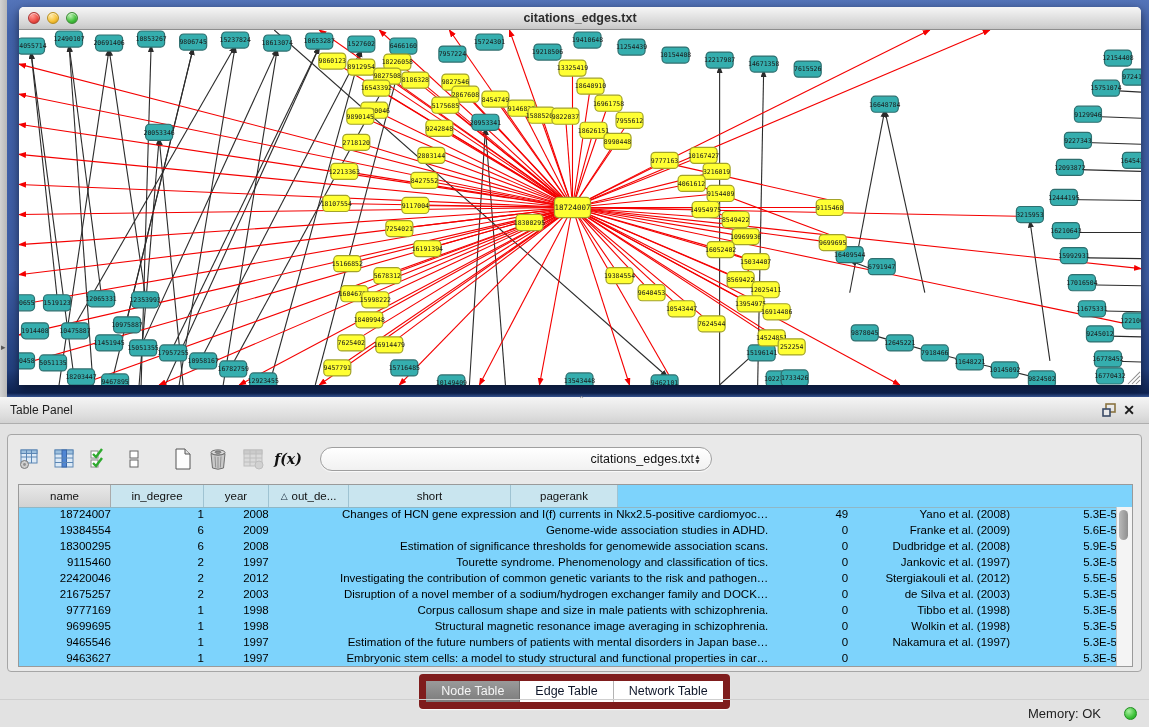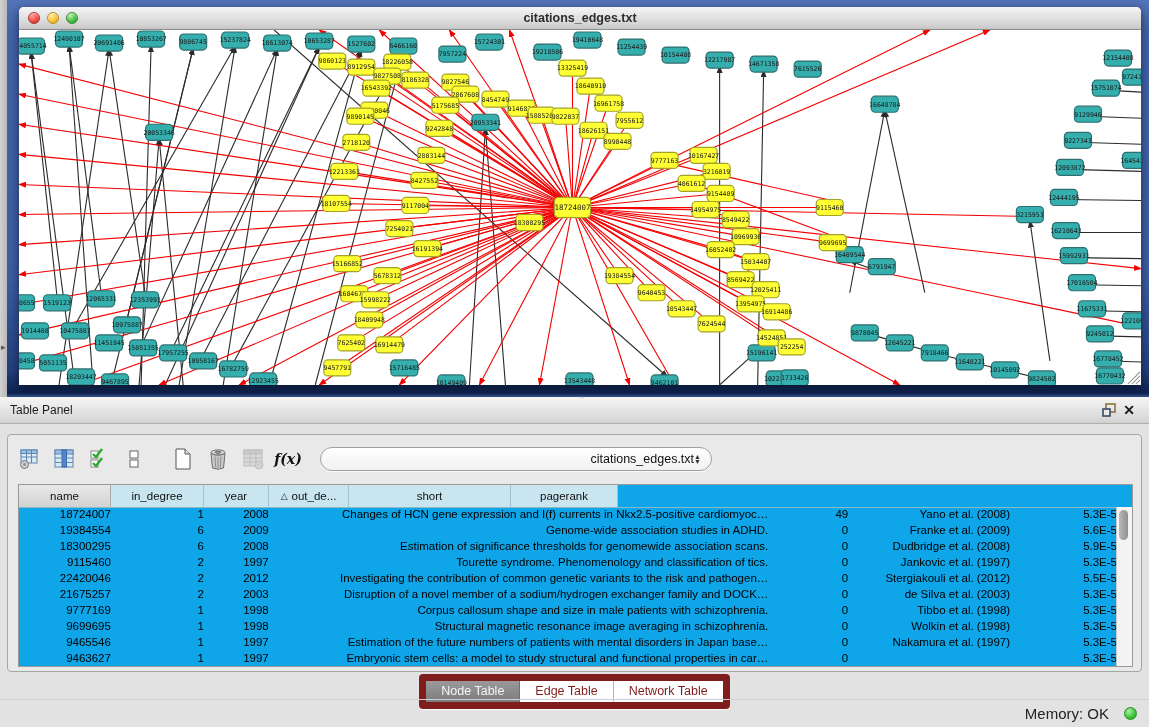--- a/index.html
+++ b/index.html
@@ -39,41 +39,41 @@
   .panel-inner{position:absolute;left:7px;right:7px;top:37px;height:238px;
     background:#e9e9e9;border:1px solid #a6a6a6;border-radius:4px;box-sizing:border-box;text-align:right;}
   .toolbar{position:absolute;left:10px;top:7px;height:34px;display:flex;align-items:center;gap:13px;}
   .tb-btn{width:22px;height:22px;display:flex;align-items:center;justify-content:center;}
   .fx{font-family:"DejaVu Serif","Liberation Serif",serif;font-style:italic;font-size:14px;font-weight:bold;color:#111;}
   .combo{width:392px;height:24px;background:linear-gradient(#ffffff,#f1f1f1);border:1px solid #9f9f9f;
     border-radius:12px;display:flex;align-items:center;padding:0 10px;box-sizing:border-box;
     font-size:12.5px;color:#111;box-shadow:0 1px 1px rgba(255,255,255,.8);margin-left:8px;}
   .combo .cval{flex:1;}
   .combo .steppers{display:flex;flex-direction:column;line-height:5px;font-size:7px;color:#333;}
-  .grid{position:absolute;left:10px;right:8px;top:49px;bottom:4px;background:#0ea5e9;border:1px solid #9a9a9a;box-sizing:border-box;}
+  .grid{position:absolute;left:10px;right:8px;top:49px;bottom:4px;background:#7dd3fc;border:1px solid #9a9a9a;box-sizing:border-box;}
   .grid-header{display:flex;height:22px;border-bottom:1px solid #8fb7c6;}
   .gh-cell{box-sizing:border-box;border-right:1px solid #9fc3d2;background:#c9e5ef;
     font-size:11.5px;color:#111;display:flex;align-items:center;justify-content:center;overflow:hidden;white-space:nowrap;}
   .gh-cell.keycol{background:linear-gradient(#e8e8e8,#d2d2d2);border-right:1px solid #aaa;}
   .gh-cell .sort{font-size:9px;margin-right:4px;color:#123;}
   .grid-body{position:absolute;left:0;right:15px;top:22px;bottom:0;overflow:hidden;}
   .g-row{display:flex;height:16px;}
   .g-cell{box-sizing:border-box;padding:1px 0 0 7px;font-size:11.5px;color:#000;
     overflow:hidden;white-space:nowrap;text-overflow:clip;}
   .vscroll{position:absolute;right:0;top:22px;bottom:0;width:15px;background:#f4f4f4;border-left:1px solid #c9c9c9;}
   .vthumb{position:absolute;left:2px;top:3px;width:9px;height:30px;border-radius:5px;
     background:linear-gradient(90deg,#b9b9b9,#8f8f8f);}
   .tabs-row{position:absolute;left:0;right:0;top:277px;display:flex;justify-content:center;}
   .segmented{display:flex;border:7px solid #7f1d1d;border-radius:4px;overflow:hidden;background:#fff;
     box-shadow:0 1px 1px rgba(255,255,255,.9);height:21px;}
-  .seg{padding:0 15px;line-height:21px;font-size:12.5px;color:#7f1d1d;border-right:1px solid #b4b4b4;}
+  .seg{padding:0 15px;line-height:21px;font-size:12.5px;color:#0f172a;border-right:1px solid #b4b4b4;}
   .seg:last-child{border-right:none;}
   .seg.active{background:linear-gradient(#9a9a9a,#7c7c7c);color:#f5f5f5;border-right-color:#6f6f6f;}
   .statusbar{position:absolute;left:0;right:0;bottom:0;height:27px;border-top:1px solid #cfcfcf;
-    display:flex;align-items:center;justify-content:flex-end;padding:0 12px;gap:15px;font-size:15px;color:#222;}
+    display:flex;align-items:center;justify-content:flex-end;padding:0 12px;gap:23px;font-size:13px;color:#222;}
   .mem-dot{width:13px;height:13px;border-radius:50%;border:1px solid #1f8f1f;box-sizing:border-box;
     background:radial-gradient(circle at 35% 30%,#a9f0a0,#3ec23a 60%,#1d9a1d);}
 </style>
 </head>
 <body>
 
 <div class="network-area">
   <div class="left-sliver">
     <div class="left-arrow">▸</div>
   </div>

